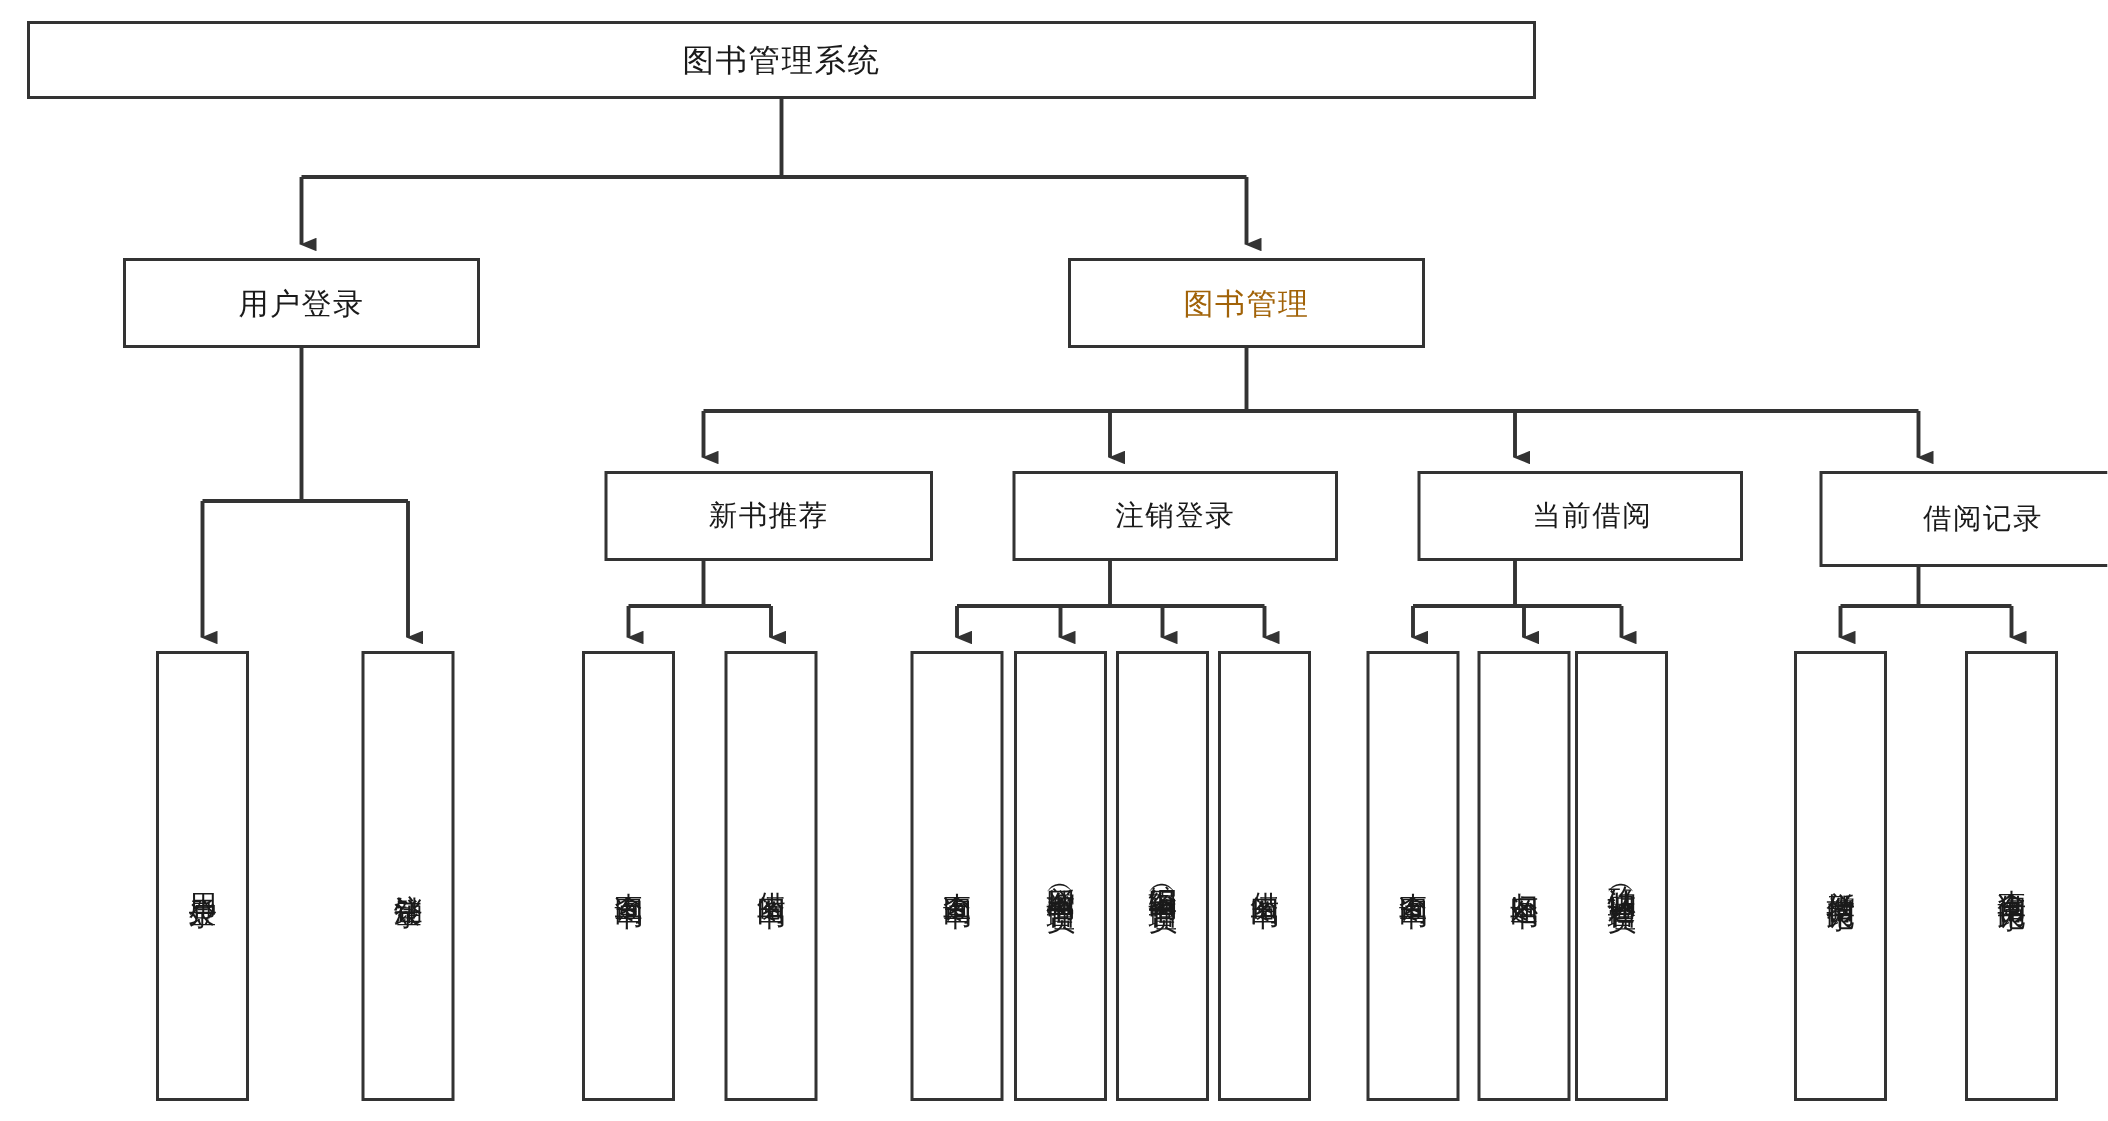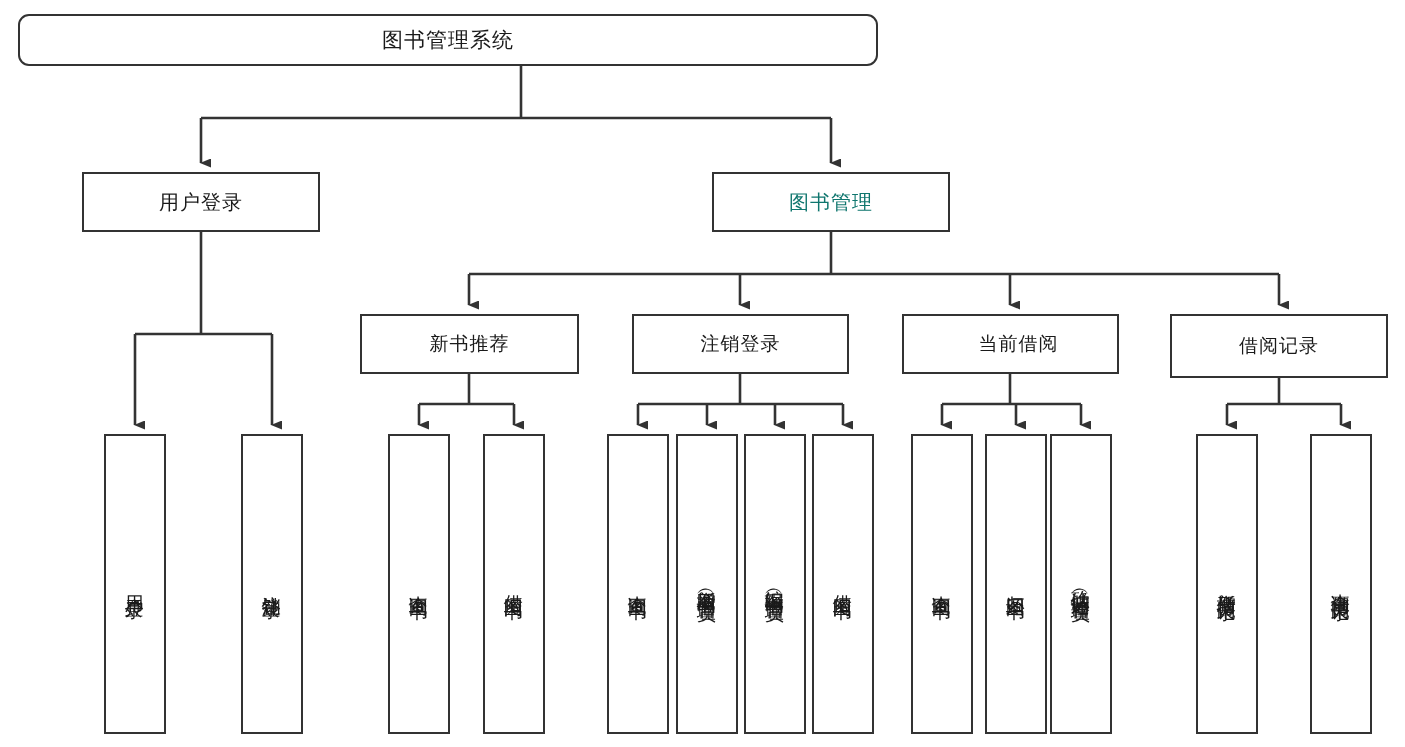--- a/index.html
+++ b/index.html
@@ -41,20 +41,21 @@
     font-size: 21px;
     letter-spacing: 1px;
   }
   .node.lvl1 {
     font-size: 20px;
     letter-spacing: 1px;
   }
   .node.lvl2 {
     font-size: 19px;
     letter-spacing: 1px;
+    margin-left: 43px;
   }
   .node.leaf {
     font-size: 19px;
   }
   .vtext {
     writing-mode: vertical-rl;
     text-orientation: upright;
     line-height: 1.18;
     letter-spacing: 2px;
     white-space: nowrap;
@@ -119,28 +120,28 @@
       <path d="M1016,404 L1016,425" marker-end="url(#arrow)"></path>
       <path d="M1081,404 L1081,425" marker-end="url(#arrow)"></path>
 
       <path d="M1279,374 L1279,404"></path>
       <path d="M1227,404 L1341,404"></path>
       <path d="M1227,404 L1227,425" marker-end="url(#arrow)"></path>
       <path d="M1341,404 L1341,425" marker-end="url(#arrow)"></path>
     </g>
   </svg>
 
-  <div class="node root" style="left: 18px; top: 14px; width: 860px; height: 52px; border-color: rgb(51, 51, 51); color: rgb(26, 26, 26); border-radius: 11px;">
+  <div class="node root" style="left: 18px; top: 14px; width: 1006px; height: 52px; border-color: rgb(51, 51, 51); color: rgb(26, 26, 26);">
     <span>图书管理系统</span>
   </div>
 
   <div class="node lvl1" style="left: 82px; top: 172px; width: 238px; height: 60px; border-color: rgb(51, 51, 51); color: rgb(26, 26, 26);">
     <span>用户登录</span>
   </div>
-  <div class="node lvl1" style="left: 712px; top: 172px; width: 238px; height: 60px; border-color: rgb(51, 51, 51); color: #0f766e;">
+  <div class="node lvl1" style="left: 712px; top: 172px; width: 238px; height: 60px; border-color: rgb(51, 51, 51); color: #a16207;">
     <span>图书管理</span>
   </div>
 
   <div class="node lvl2" style="left: 360px; top: 314px; width: 219px; height: 60px; border-color: rgb(51, 51, 51); color: rgb(26, 26, 26);">
     <span>新书推荐</span>
   </div>
   <div class="node lvl2" style="left: 632px; top: 314px; width: 217px; height: 60px; border-color: rgb(51, 51, 51); color: rgb(26, 26, 26);">
     <span>注销登录</span>
   </div>
   <div class="node lvl2" style="left: 902px; top: 314px; width: 217px; height: 60px; border-color: rgb(51, 51, 51); color: rgb(26, 26, 26); padding-left: 16px;">

